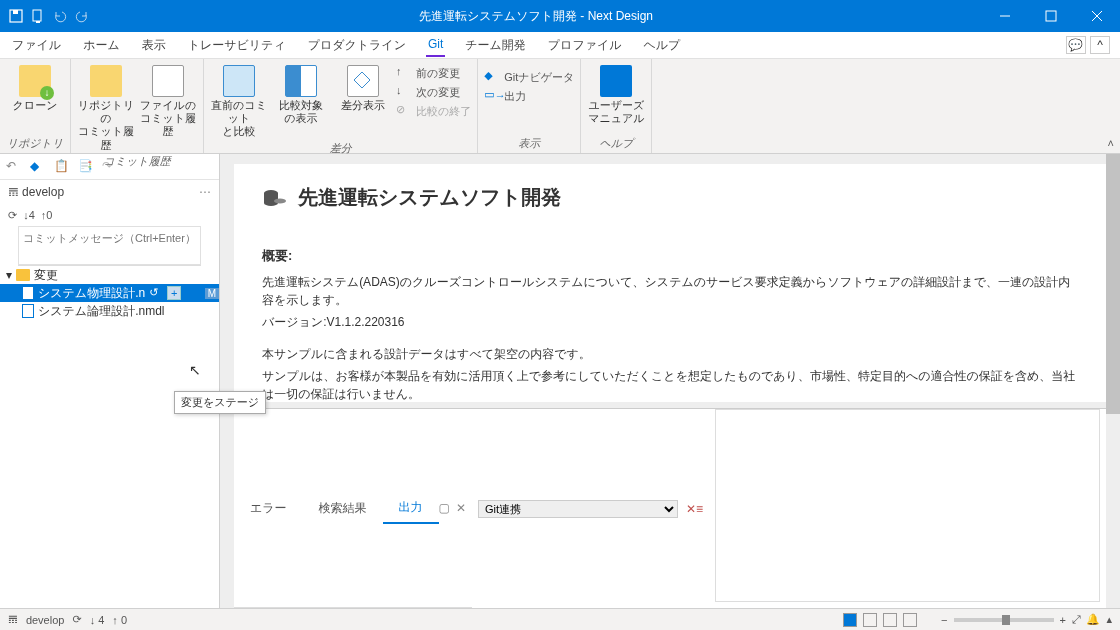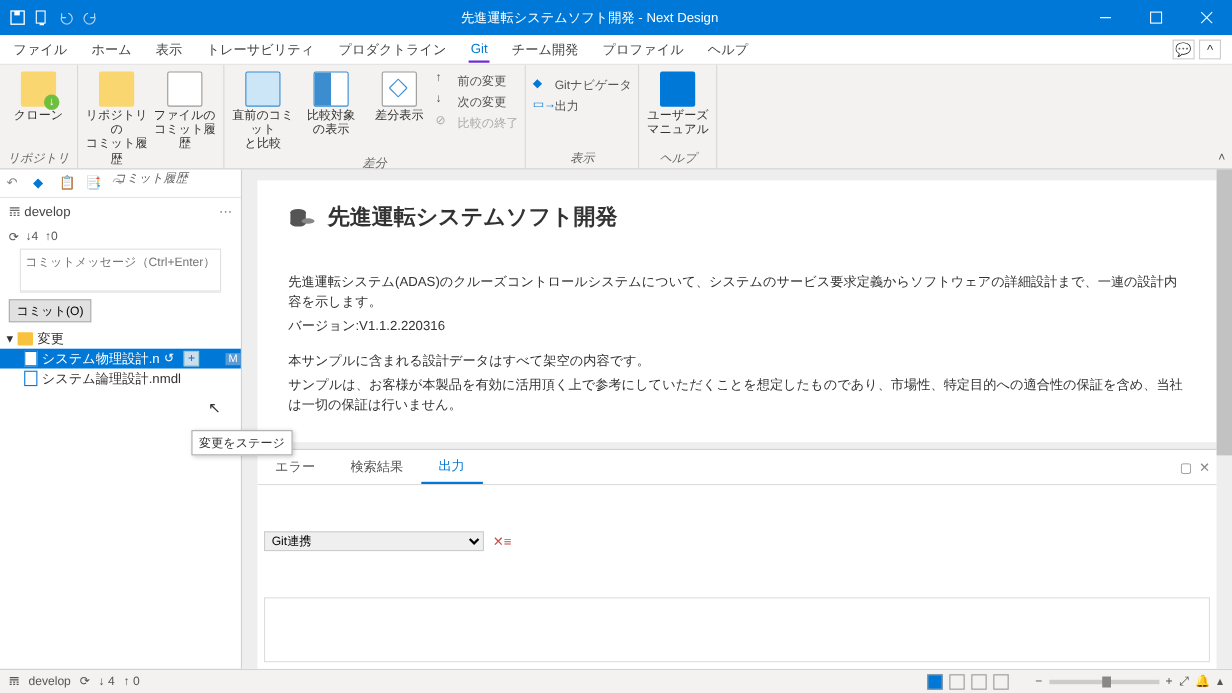--- a/index.html
+++ b/index.html
@@ -60,21 +60,21 @@
 
 
 .maincol { flex:1; display:flex; flex-direction:column; background:#eee; }
 .doc { margin:10px 14px 0 14px; background:#fff; flex:1; padding:20px 28px; overflow:auto; position:relative;}
 .doc h1 { font-size:20px; font-weight:bold; display:flex; align-items:center; gap:10px; margin-bottom:36px;}
 .doc h2 { font-size:13px; font-weight:bold; margin-bottom:8px;}
 .doc p { font-size:12px; line-height:1.5; color:#333; margin-bottom:4px;}
 .mainscroll{position:absolute;right:0;top:154px;width:14px;height:446px;}
 .mainscroll .thumb{background:#c2c2c2;width:100%;height:260px;}
 
-.bottompanel { height:200px; background:#fff; border-top:1px solid #ccc; display:flex; flex-direction:column; margin:6px 14px 0 14px;gap:36px;}
+.bottompanel { height:200px; background:#fff; border-top:1px solid #ccc; display:flex; flex-direction:row; margin:6px 14px 0 14px;}
 .bp-tabs { display:flex; border-bottom:1px solid #ddd; align-items:center;}
 .bp-tabs .t { padding:6px 16px; font-size:12px; color:#555;}
 .bp-tabs .t.active { color:#0078d7; border-bottom:2px solid #0078d7;}
 .bp-tabs .ctrls{margin-left:auto; display:flex; gap:6px; padding-right:6px; color:#888;}
 .bp-filter { padding:6px; display:flex; gap:8px; align-items:center;}
 .bp-filter select{ width:200px; font-size:11px; padding:1px 2px; border:1px solid #ccc;}
 .bp-body { flex:1; border:1px solid #ddd; margin:0 6px 6px 6px; background:#fff;}
 
 
 .statusbar { height:22px; background:#f3f2f1; border-top:1px solid #d0d0d0; display:flex; align-items:center; padding:0 8px; gap:8px; font-size:11px; color:#555;}
@@ -258,21 +258,20 @@
     <div class="lp-branch">
       <span><span style="color:#666;">𝌎 </span><span>develop</span></span>
       <span class="dots">⋯</span>
     </div>
     <div class="lp-stats">
       <span>⟳</span>
       <span>↓<span>4</span></span>
       <span>↑<span>0</span></span>
     </div>
     <div class="lp-msg"><textarea placeholder="コミットメッセージ（Ctrl+Enter）" style=""></textarea></div>
-    <div class="lp-commitbtn"><button>コミット(O)</button></div>
     <div class="lp-tree">
       <div class="node">
         <span>▾</span>
         <span class="folder-ico"></span>
         <span>変更</span>
       </div>
       <div class="node lvl1 sel">
         <span class="file-ico"></span>
         <span style="overflow:hidden;white-space:nowrap;">システム物理設計.n</span>
         <span class="undoico">↺</span>
@@ -293,20 +292,21 @@
         <span>
             <svg width="26" height="22">
               <ellipse cx="9" cy="6" rx="7" ry="3" fill="#555"></ellipse>
               <rect x="2" y="6" width="14" height="10" fill="#555"></rect>
               <ellipse cx="9" cy="16" rx="7" ry="3" fill="#555"></ellipse>
               <ellipse cx="18" cy="14" rx="6" ry="2.5" fill="#888"></ellipse>
             </svg>
           </span>
         <span>先進運転システムソフト開発</span>
       </h1>
+      <h2>概要:</h2>
       <p>先進運転システム(ADAS)のクルーズコントロールシステムについて、システムのサービス要求定義からソフトウェアの詳細設計まで、一連の設計内容を示します。</p>
       <p>バージョン:V1.1.2.220316</p>
       <p style="margin-top:14px;">本サンプルに含まれる設計データはすべて架空の内容です。</p>
       <p>サンプルは、お客様が本製品を有効に活用頂く上で参考にしていただくことを想定したものであり、市場性、特定目的への適合性の保証を含め、当社は一切の保証は行いません。</p>
     </div>
     <div class="bottompanel">
       <div class="bp-tabs">
         <div class="t">エラー</div>
         <div class="t">検索結果</div>
         <div class="t active">出力</div>

